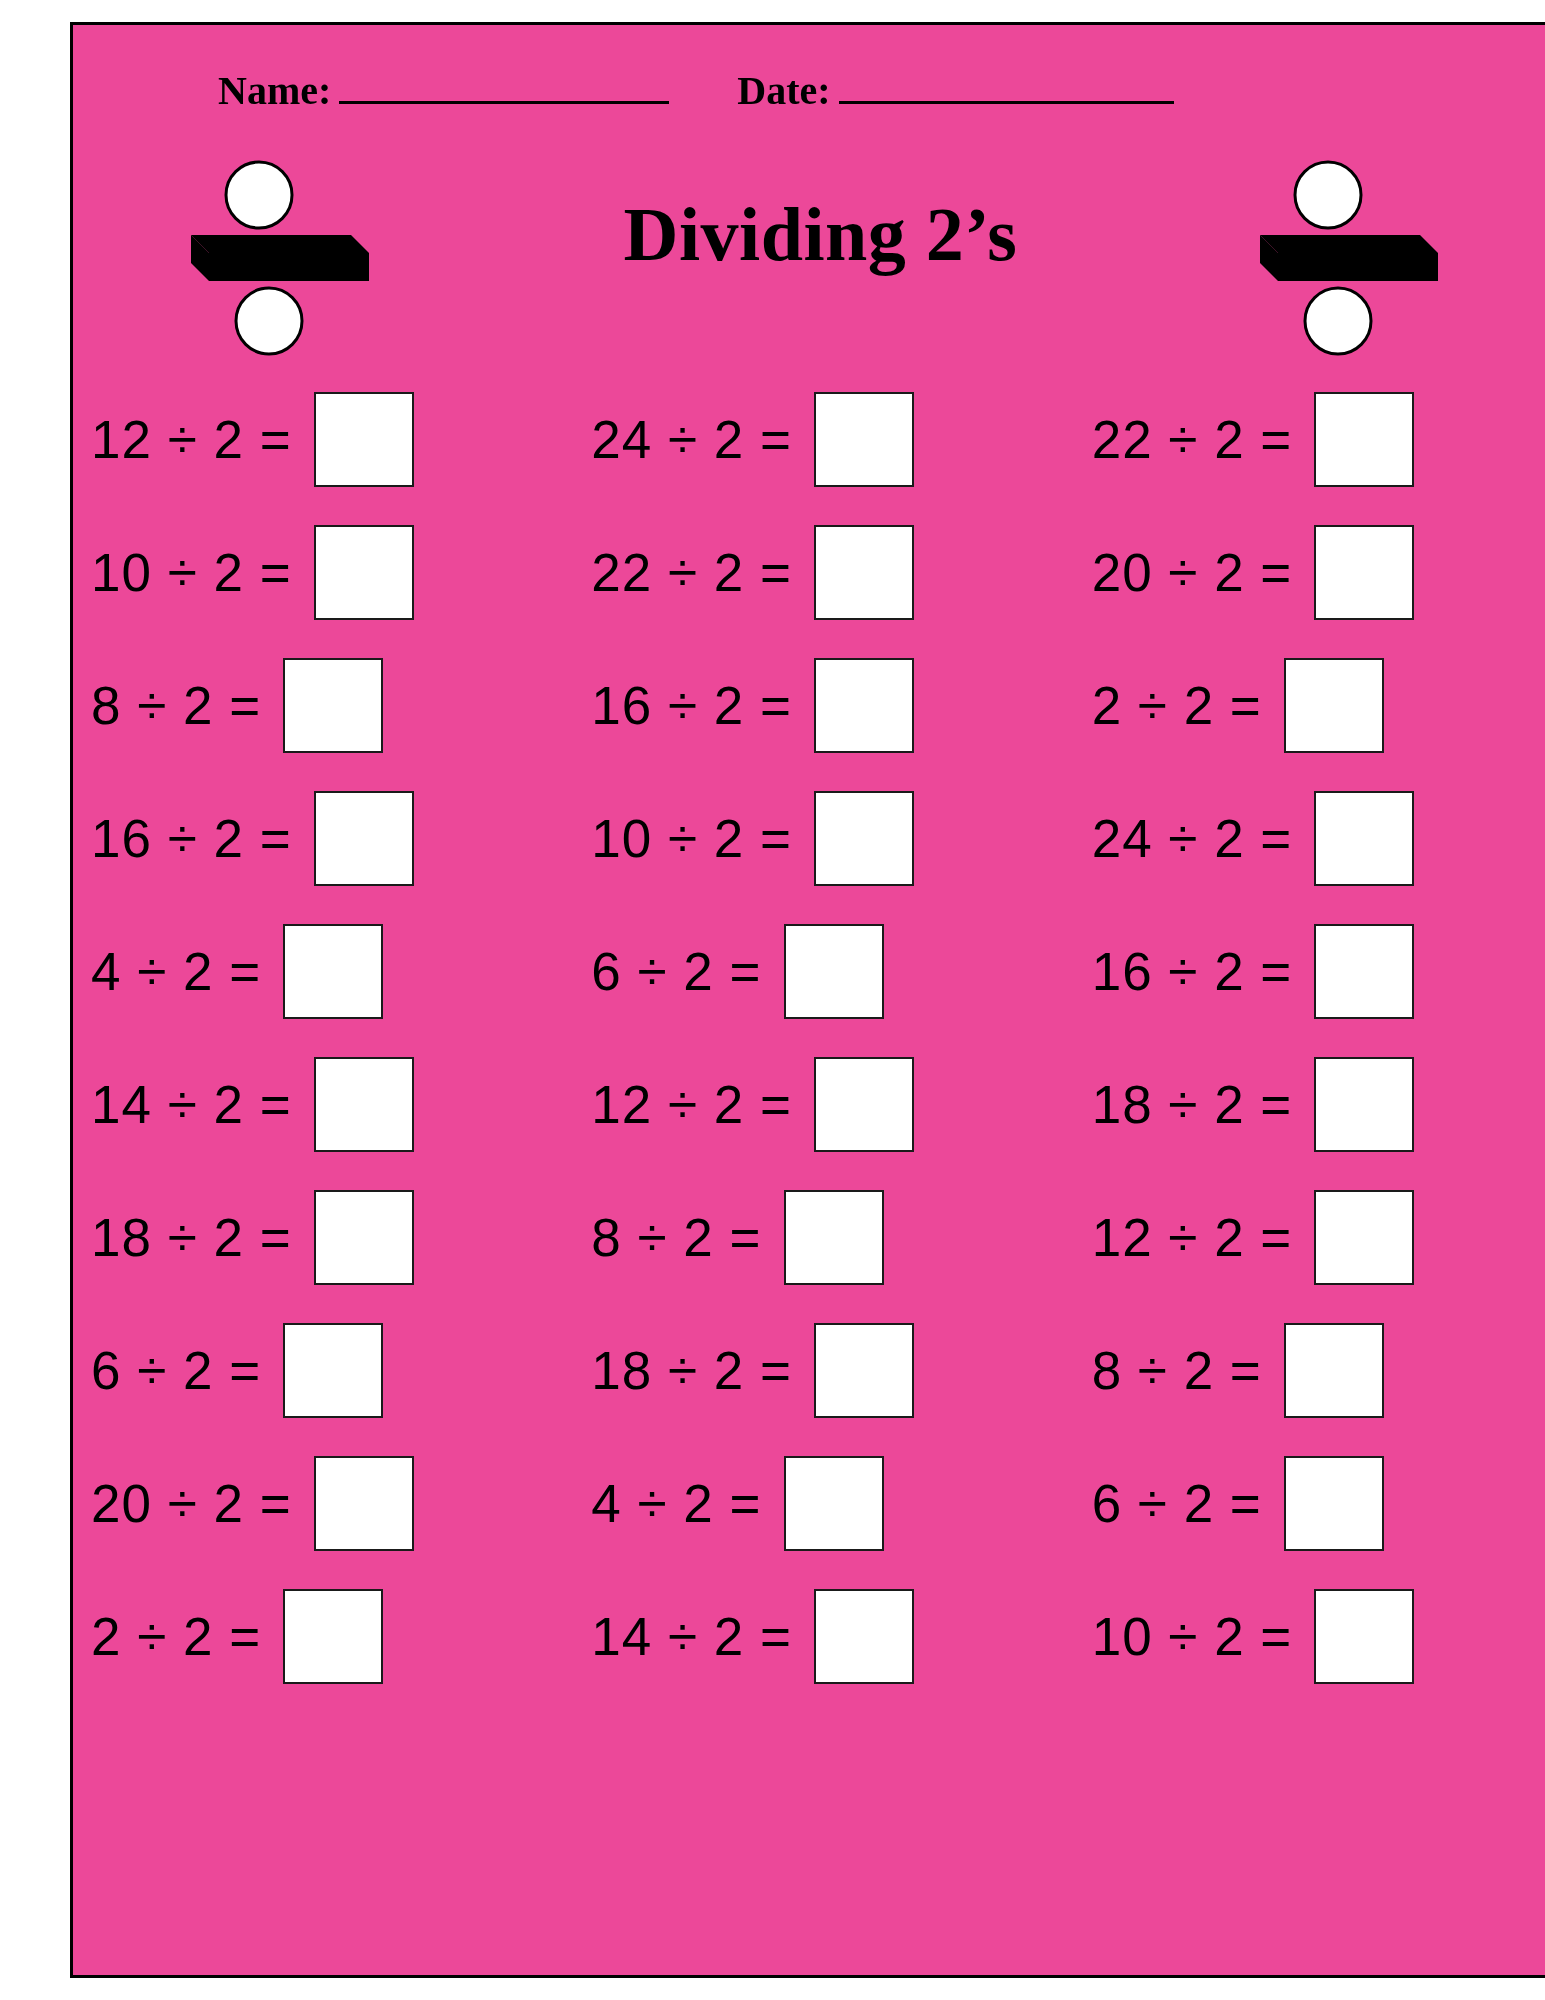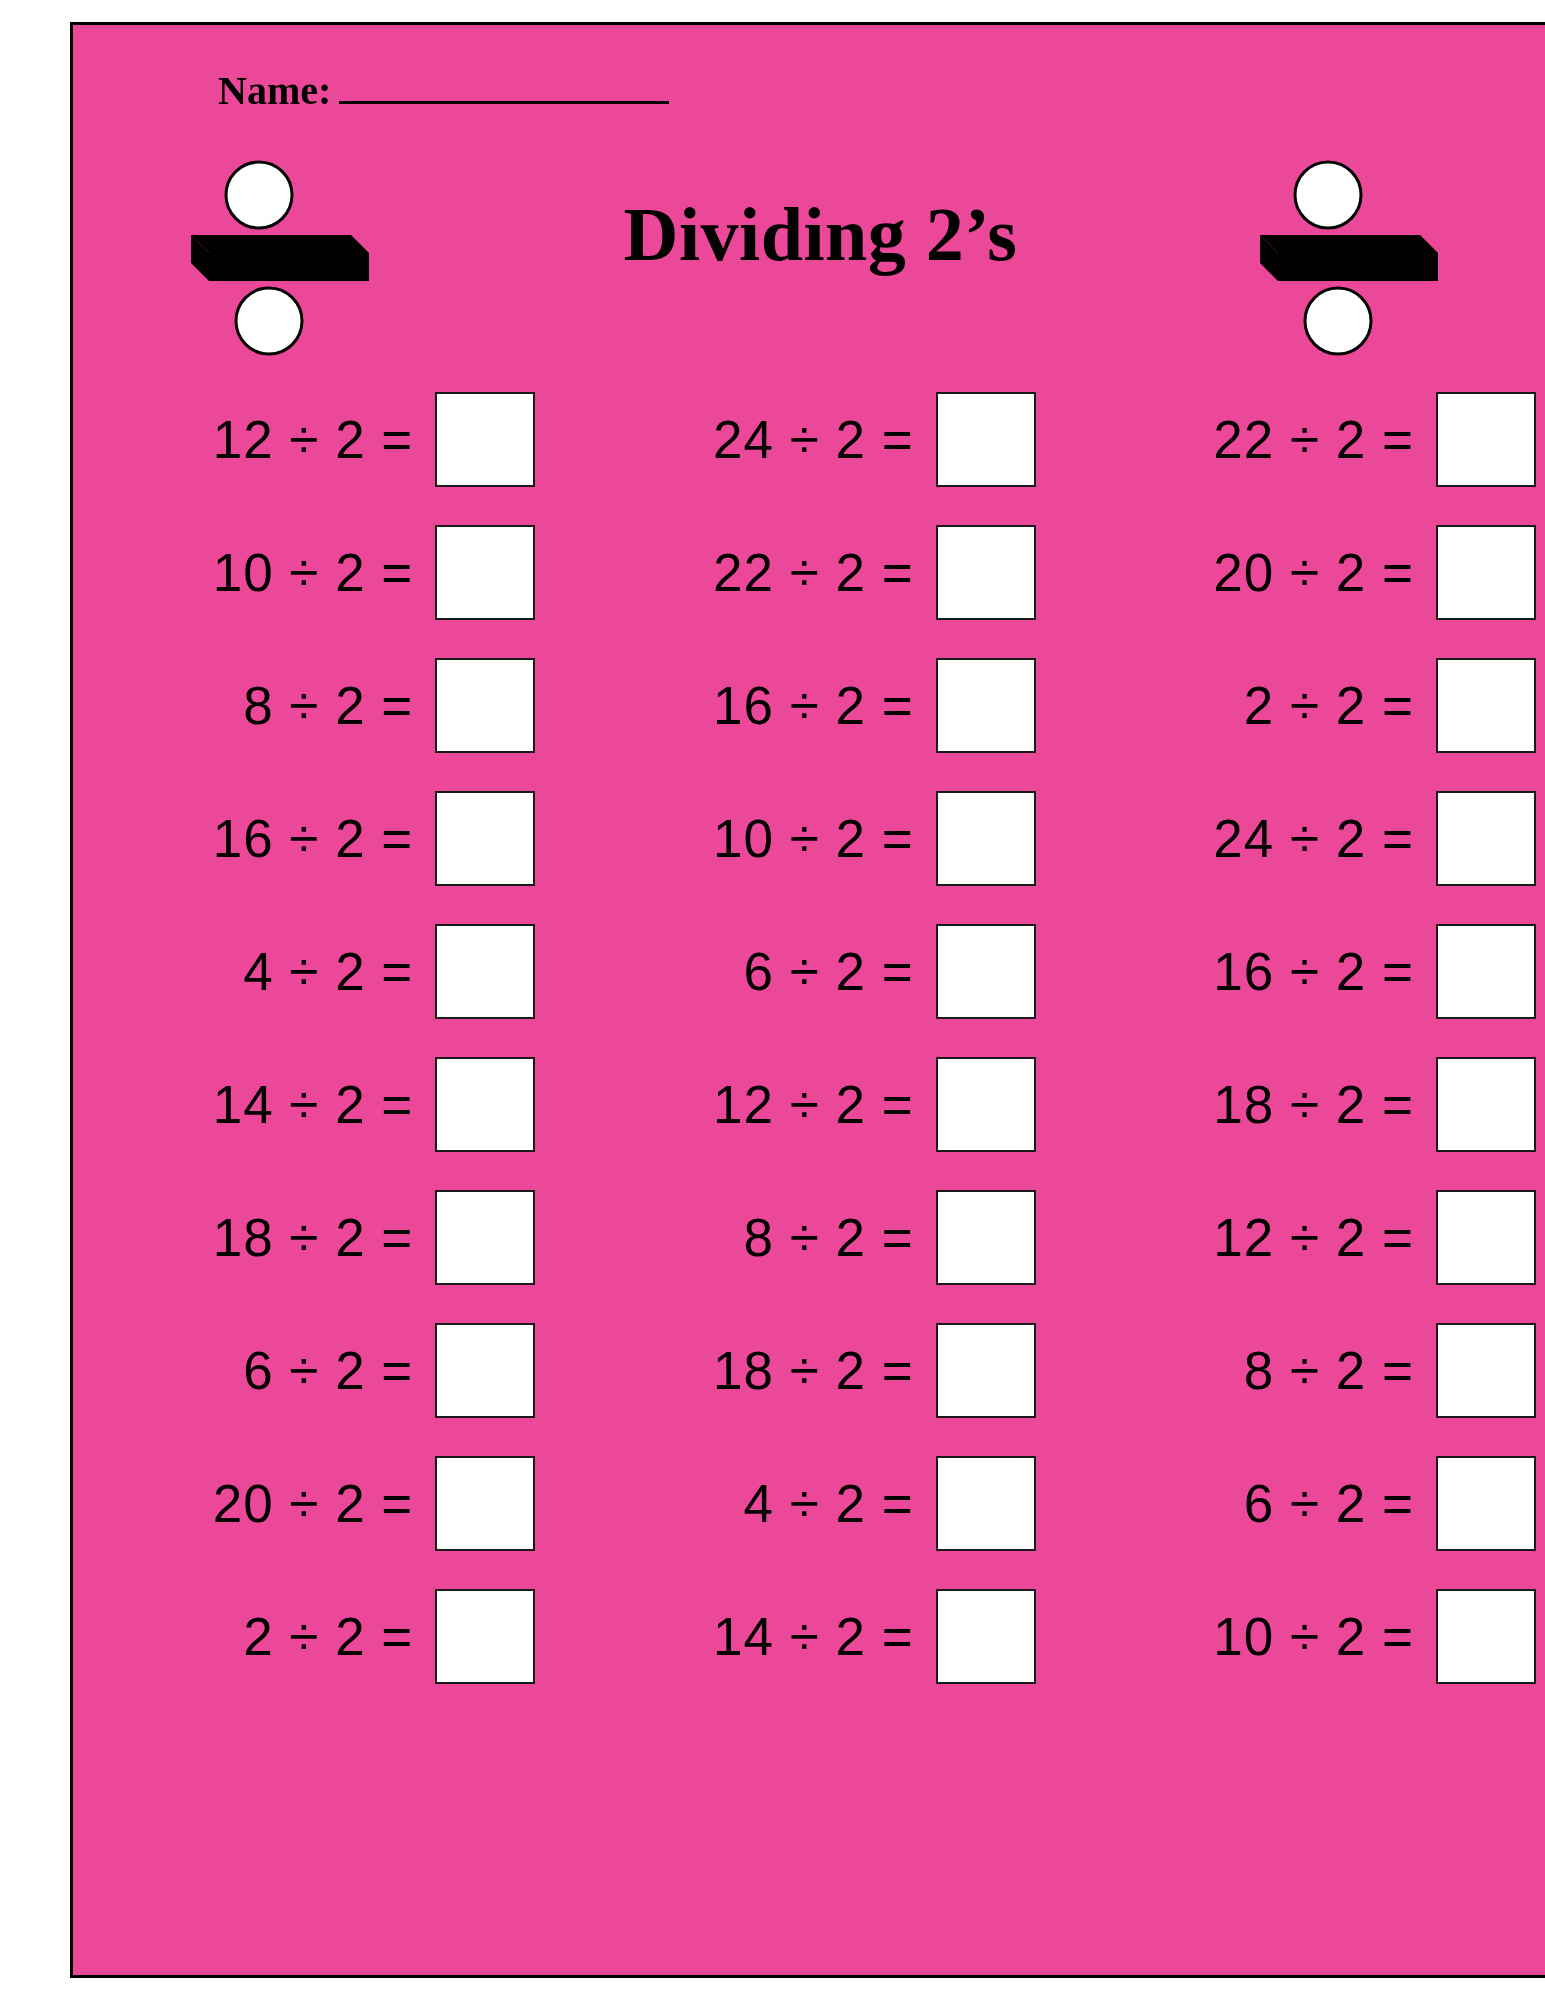--- a/index.html
+++ b/index.html
@@ -108,21 +108,20 @@
   .column {
     flex: 1 1 0;
     display: flex;
     flex-direction: column;
     justify-content: flex-start;
   }
   .problem {
     height: 133px;
     display: flex;
     align-items: center;
-    justify-content: flex-end;
     box-sizing: border-box;
   }
   .problem .expr {
     font-size: 53px;
     font-family: "Liberation Sans", sans-serif;
     letter-spacing: 1px;
     white-space: nowrap;
     text-align: right;
   }
   .answer-box {
@@ -140,20 +139,24 @@
 </style>
 </head>
 <body>
 
 <div class="page">
   <div class="sheet">
 
     <div class="header">
       <div class="field name">
         <span class="field-label">Name:</span>
+        <span class="field-line"></span>
+      </div>
+      <div class="field date">
+        <span class="field-label">Date:</span>
         <span class="field-line"></span>
       </div>
     </div>
 
     <div class="title-row">
 
       <span class="div-icon left">
         <svg viewBox="0 0 200 210" width="200" height="210" aria-hidden="true">
           <g>
 

